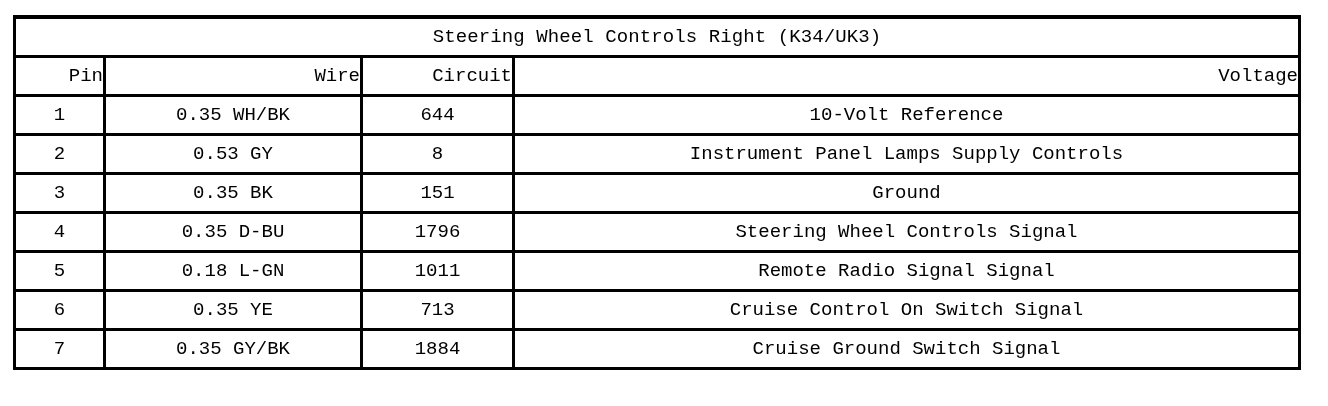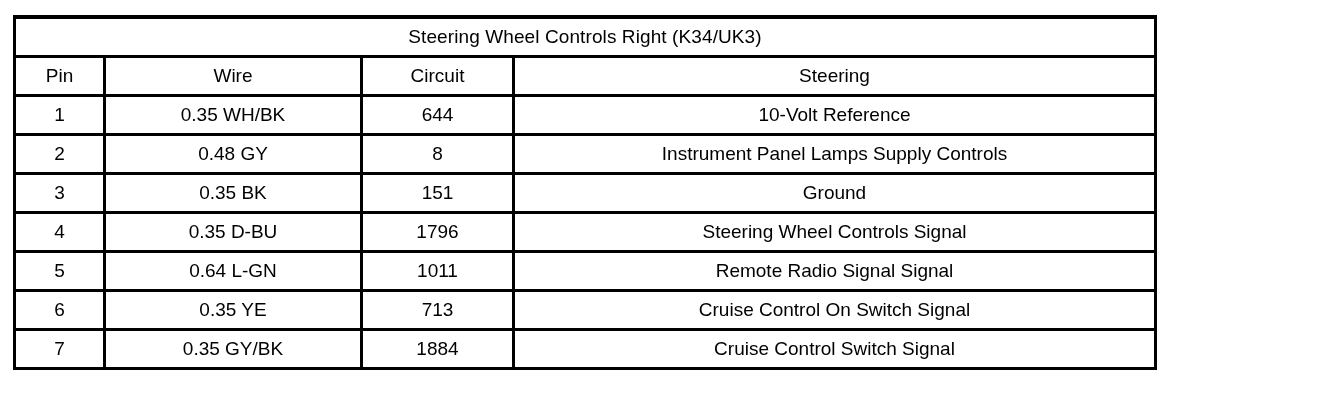--- a/index.html
+++ b/index.html
@@ -19,24 +19,25 @@
     position: relative;
     width: 1328px;
     height: 406px;
     background: #ffffff;
   }
 
   .connector-table {
     position: absolute;
     left: 13px;
     top: 15px;
-    width: 1144px;
+    width: 1288px;
     border-collapse: collapse;
     table-layout: fixed;
     background: #ffffff;
+    font-family: Liberation Mono, monospace;
   }
 
   .connector-table td,
   .connector-table th {
     border: 3px solid #000000;
     background: #ffffff;
     padding: 0;
     height: 36px;
     vertical-align: middle;
     font-size: 19px;
@@ -52,21 +53,21 @@
 
   .title-cell {
     text-align: center;
     font-weight: bold;
     font-size: 20px;
     letter-spacing: 0.1px;
     height: 40px;
   }
 
   .col-head {
-    text-align: center;
+    text-align: right;
     font-weight: bold;
     font-size: 20px;
     height: 38px;
     margin-left: 44px;
   }
 
   .cell-pin,
   .cell-wire,
   .cell-circuit {
     text-align: center;
@@ -97,63 +98,63 @@
     </colgroup>
 
     <thead>
       <tr>
         <th class="title-cell" colspan="4">Steering Wheel Controls Right (K34/UK3)</th>
       </tr>
       <tr>
         <th class="col-head">Pin</th>
         <th class="col-head">Wire</th>
         <th class="col-head">Circuit</th>
-        <th class="col-head">Steering</th>
+        <th class="col-head">Voltage</th>
       </tr>
     </thead>
 
     <tbody>
       <tr>
         <td class="cell-pin">1</td>
         <td class="cell-wire">0.35 WH/BK</td>
         <td class="cell-circuit">644</td>
         <td class="cell-function">10-Volt Reference</td>
       </tr>
       <tr>
         <td class="cell-pin">2</td>
-        <td class="cell-wire">0.48 GY</td>
+        <td class="cell-wire">0.53 GY</td>
         <td class="cell-circuit">8</td>
         <td class="cell-function">Instrument Panel Lamps Supply Controls</td>
       </tr>
       <tr>
         <td class="cell-pin">3</td>
         <td class="cell-wire">0.35 BK</td>
         <td class="cell-circuit">151</td>
         <td class="cell-function">Ground</td>
       </tr>
       <tr>
         <td class="cell-pin">4</td>
         <td class="cell-wire">0.35 D-BU</td>
         <td class="cell-circuit">1796</td>
         <td class="cell-function">Steering Wheel Controls Signal</td>
       </tr>
       <tr>
         <td class="cell-pin">5</td>
-        <td class="cell-wire">0.64 L-GN</td>
+        <td class="cell-wire">0.18 L-GN</td>
         <td class="cell-circuit">1011</td>
         <td class="cell-function">Remote Radio Signal Signal</td>
       </tr>
       <tr>
         <td class="cell-pin">6</td>
         <td class="cell-wire">0.35 YE</td>
         <td class="cell-circuit">713</td>
         <td class="cell-function">Cruise Control On Switch Signal</td>
       </tr>
       <tr>
         <td class="cell-pin">7</td>
         <td class="cell-wire">0.35 GY/BK</td>
         <td class="cell-circuit">1884</td>
-        <td class="cell-function">Cruise Control Switch Signal</td>
+        <td class="cell-function">Cruise Ground Switch Signal</td>
       </tr>
     </tbody>
   </table>
 
 </div>
 
 </body></html>

